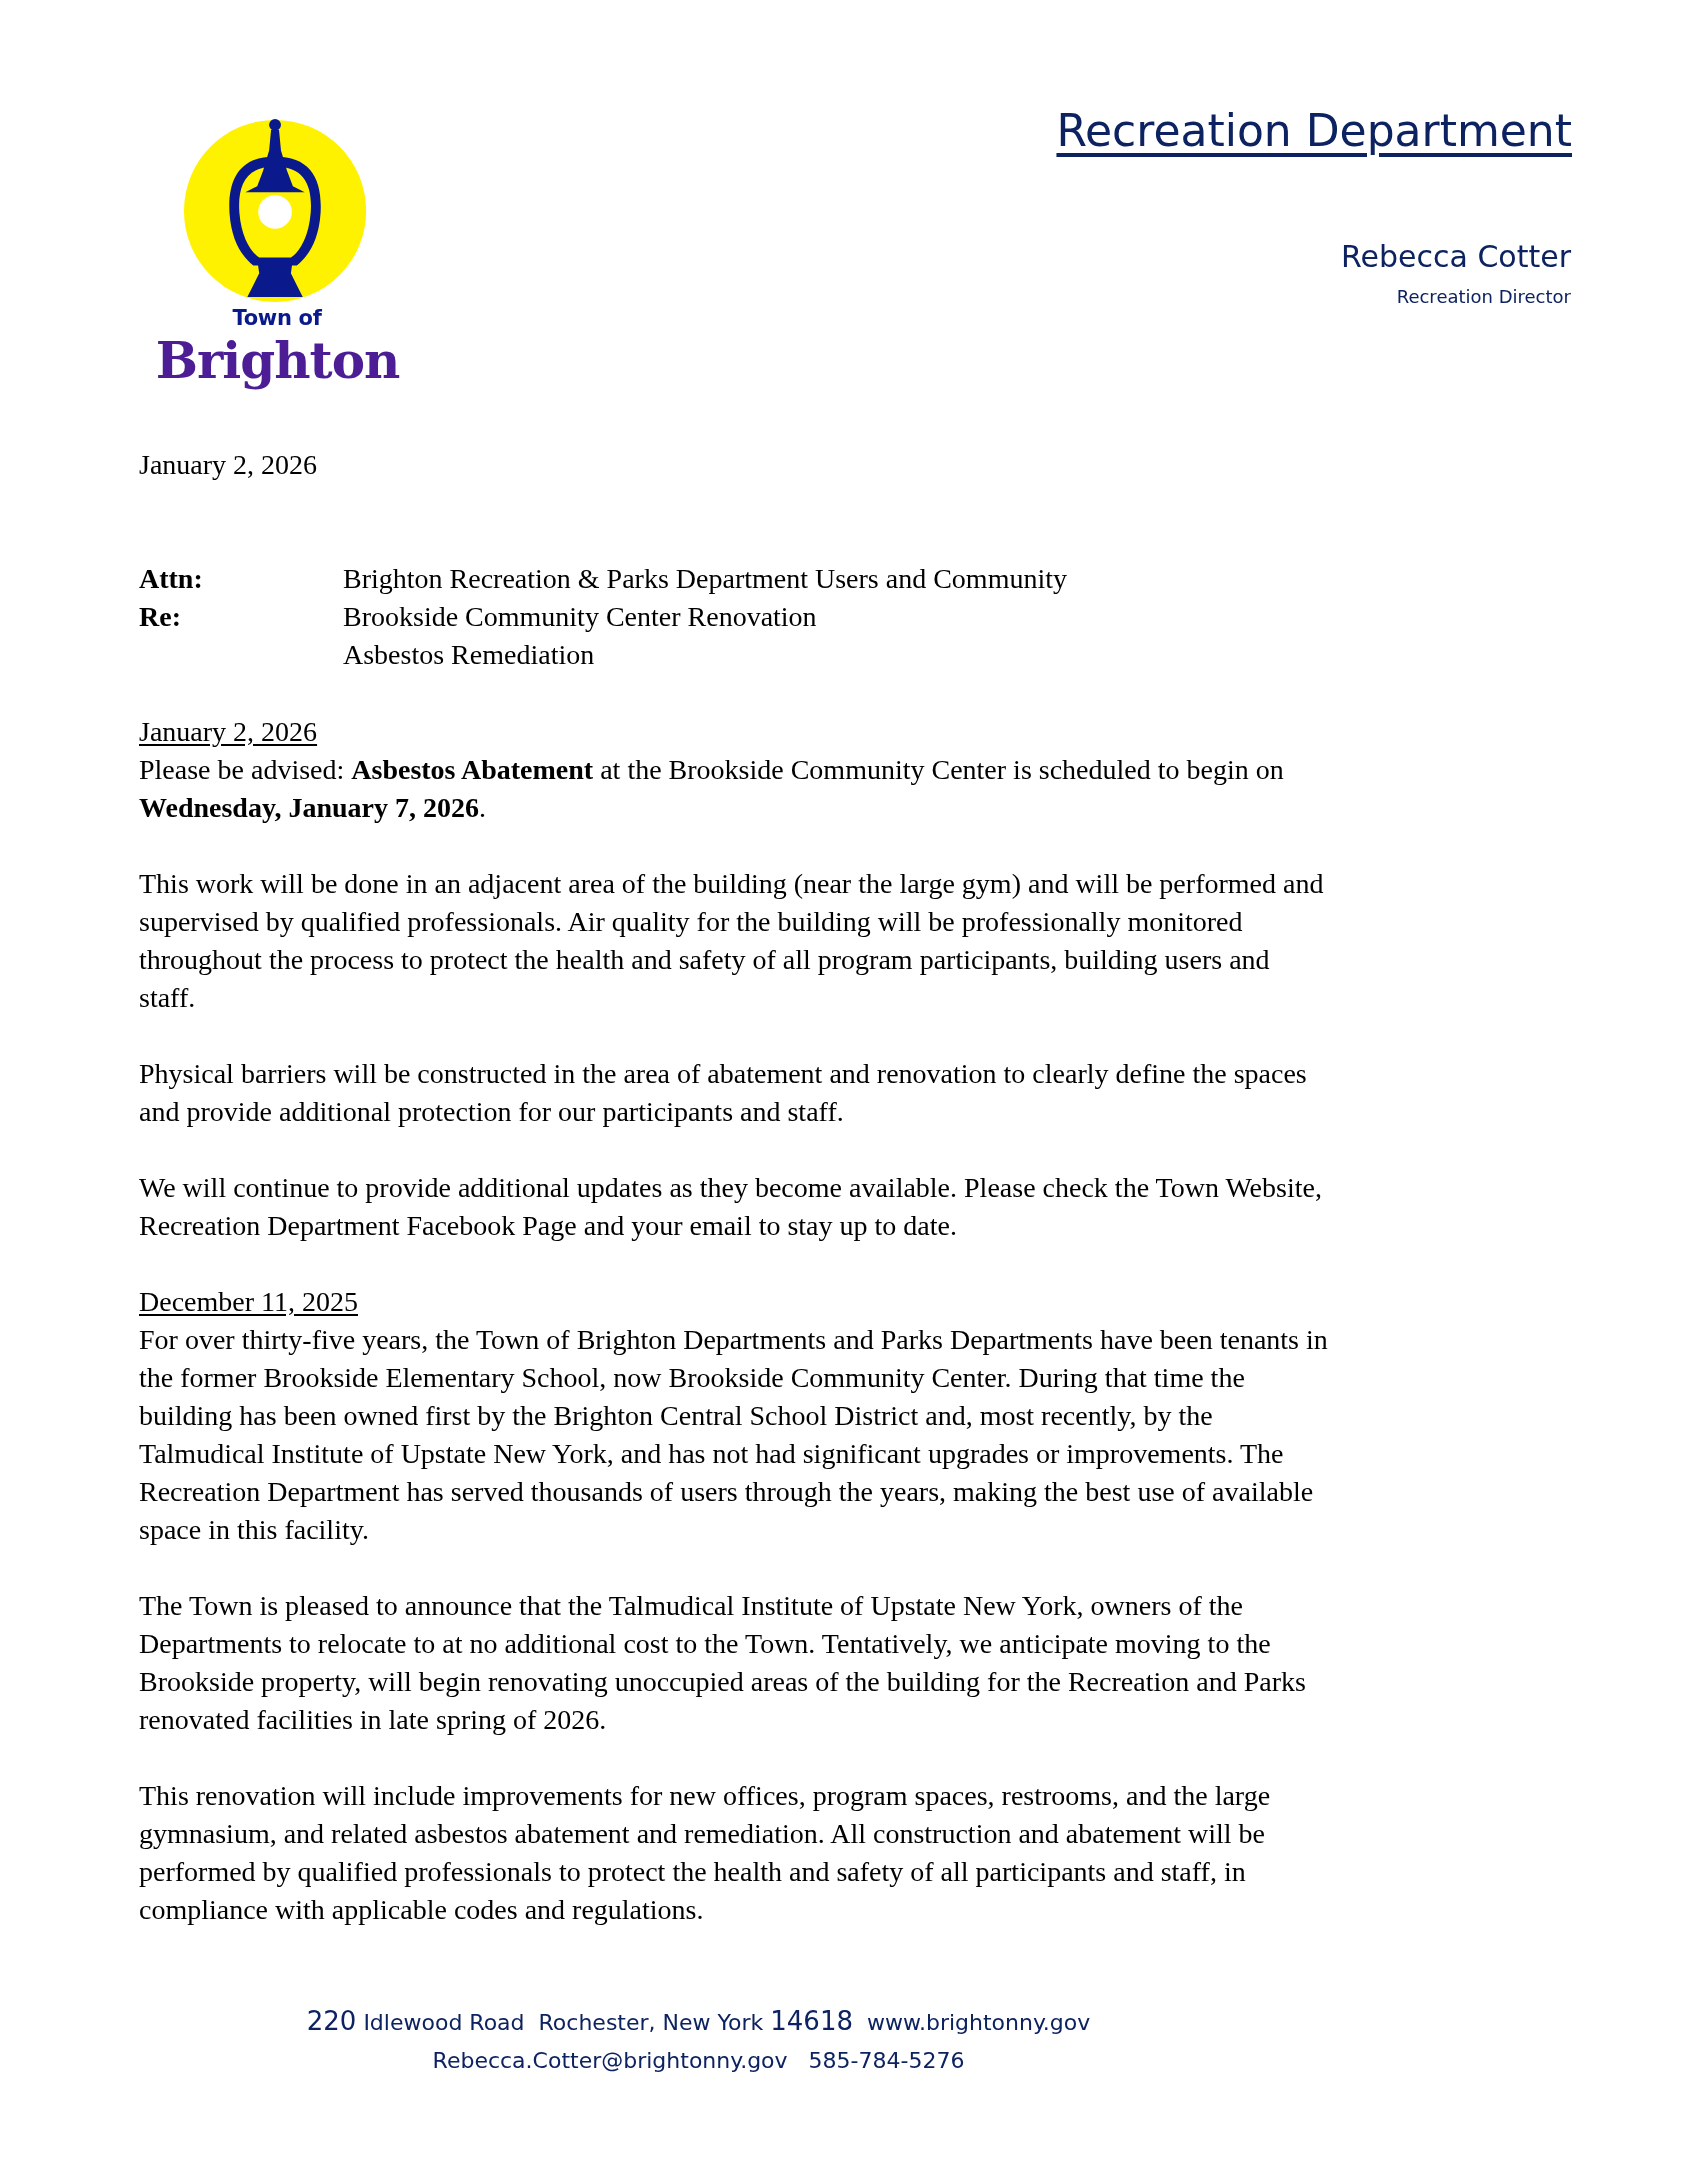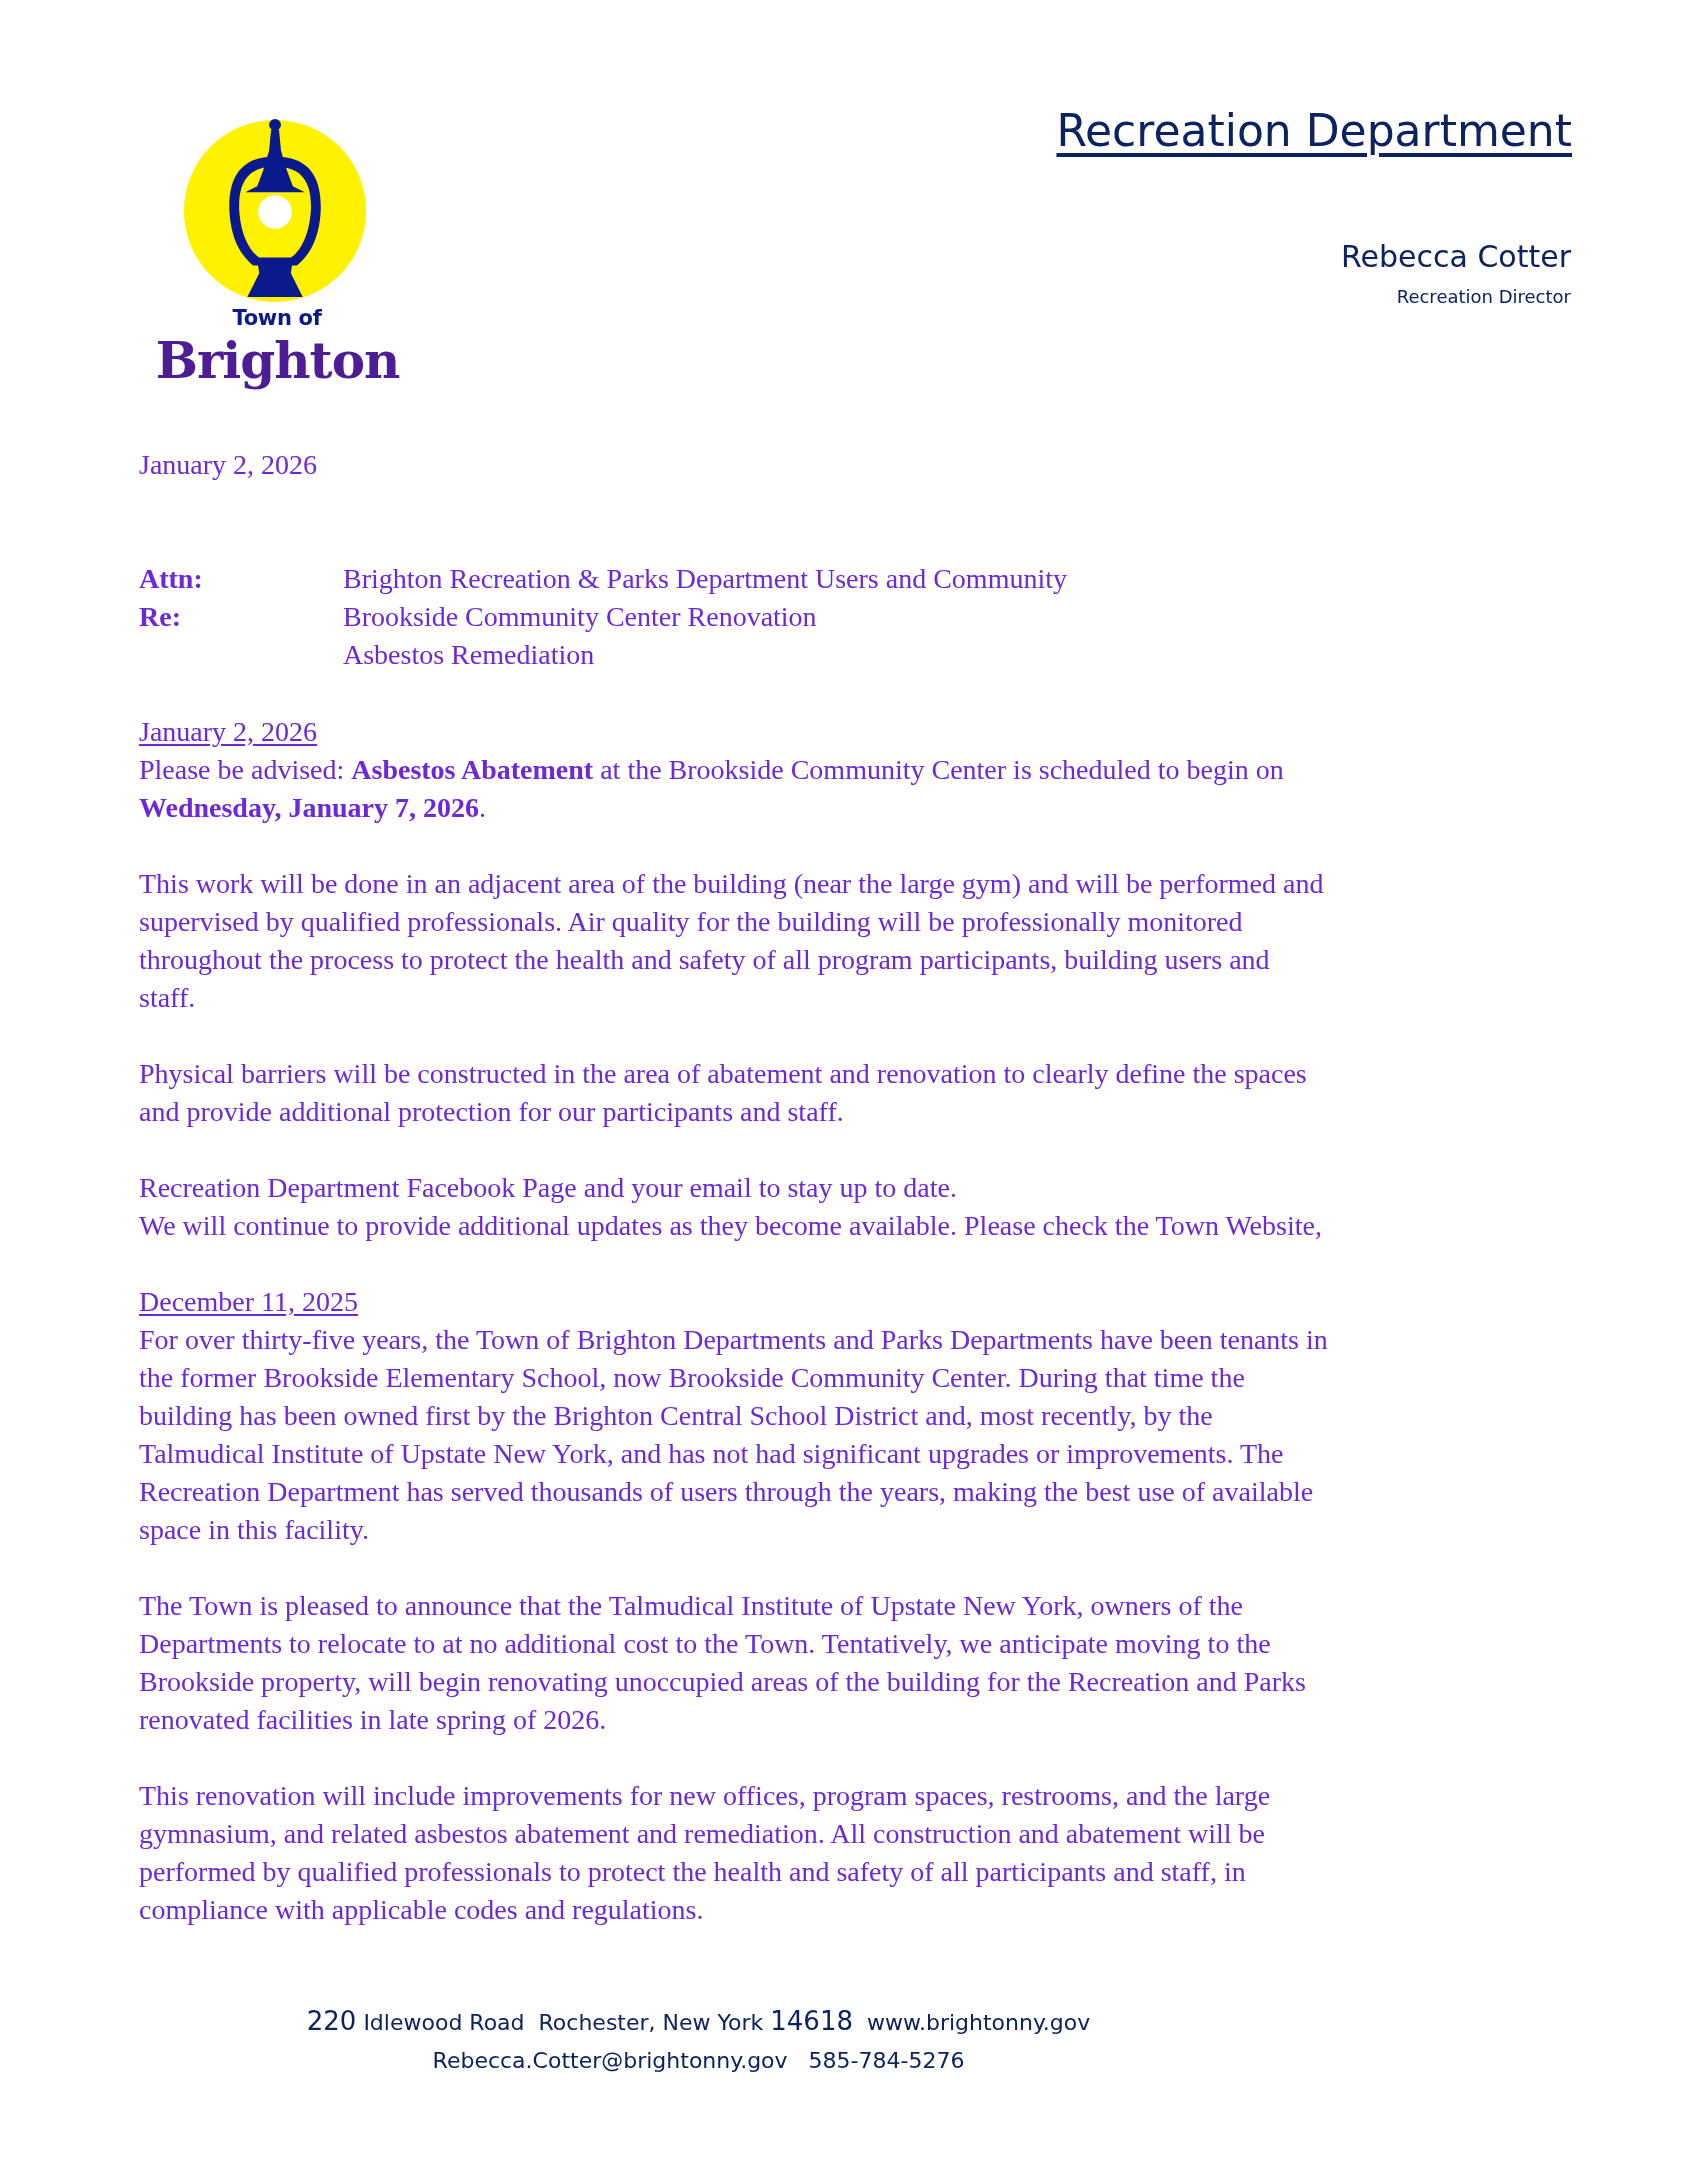--- a/index.html
+++ b/index.html
@@ -1,20 +1,20 @@
 <!DOCTYPE html>
 <html><head>
 <meta charset="utf-8">
 <style>
   html, body { margin:0; padding:0; background:#ffffff; }
   body { width:1683px; height:2178px; position:relative; overflow:hidden; }
   .abs { position:absolute; }
   .navy { color:#0d2260; }
   .sans { font-family:"DejaVu Sans", "Liberation Sans", sans-serif; }
-  .serif { font-family:"Liberation Serif", "DejaVu Serif", serif; color:#6d28d9; }
+  .serif { font-family:"Liberation Serif", "DejaVu Serif", serif; color:#000000; }
 
   #logo { left:166px; top:109px; width:228px; height:297px; }
   #logo-town { left:168px; top:306px; width:218px; text-align:center; font-size:21px; font-weight:bold; color:#0a1a8c; letter-spacing:-0.3px; }
   #logo-brighton { left:149px; top:331px; width:257px; text-align:center; font-size:50px; font-weight:bold; color:#4c1d95; font-family:"DejaVu Serif","Liberation Serif",serif; letter-spacing:-1px; }
 
   #dept { right:111px; top:105px; font-size:44px; text-decoration:underline; text-decoration-thickness:4px; text-underline-offset:7px; white-space:nowrap;text-align:right; }
   #director-name { right:112px; top:239px; font-size:30px; white-space:nowrap; }
   #director-title { right:112px; top:286px; font-size:18px; white-space:nowrap; }
 
   .body-text { font-size:28px; line-height:38px; white-space:nowrap; }
@@ -84,22 +84,22 @@
   </div>
   <div class="blank"></div>
   <div class="line">This work will be done in an adjacent area of the building (near the large gym) and will be performed and</div>
   <div class="line">supervised by qualified professionals. Air quality for the building will be professionally monitored</div>
   <div class="line">throughout the process to protect the health and safety of all program participants, building users and</div>
   <div class="line">staff.</div>
   <div class="blank"></div>
   <div class="line">Physical barriers will be constructed in the area of abatement and renovation to clearly define the spaces</div>
   <div class="line">and provide additional protection for our participants and staff.</div>
   <div class="blank"></div>
+  <div class="line">We will continue to provide additional updates as they become available. Please check the Town Website,</div>
   <div class="line">Recreation Department Facebook Page and your email to stay up to date.</div>
-  <div class="line">We will continue to provide additional updates as they become available. Please check the Town Website,</div>
   <div class="blank"></div>
 
   <div class="line"><span class="u">December 11, 2025</span></div>
   <div class="line">For over thirty-five years, the Town of Brighton Departments and Parks Departments have been tenants in</div>
   <div class="line">the former Brookside Elementary School, now Brookside Community Center. During that time the</div>
   <div class="line">building has been owned first by the Brighton Central School District and, most recently, by the</div>
   <div class="line">Talmudical Institute of Upstate New York, and has not had significant upgrades or improvements. The</div>
   <div class="line">Recreation Department has served thousands of users through the years, making the best use of available</div>
   <div class="line">space in this facility.</div>
   <div class="blank"></div>

